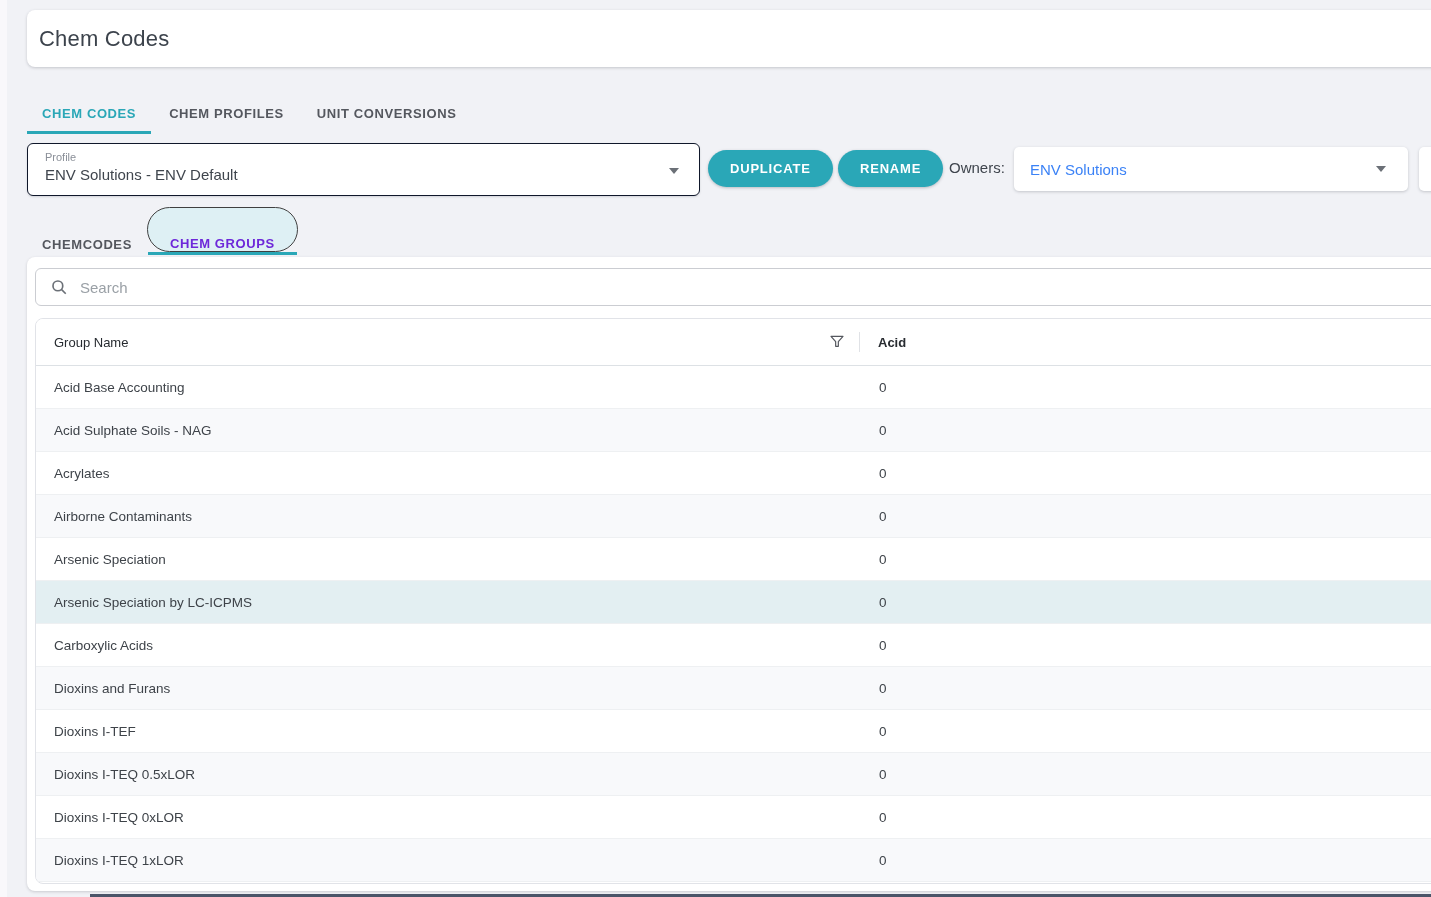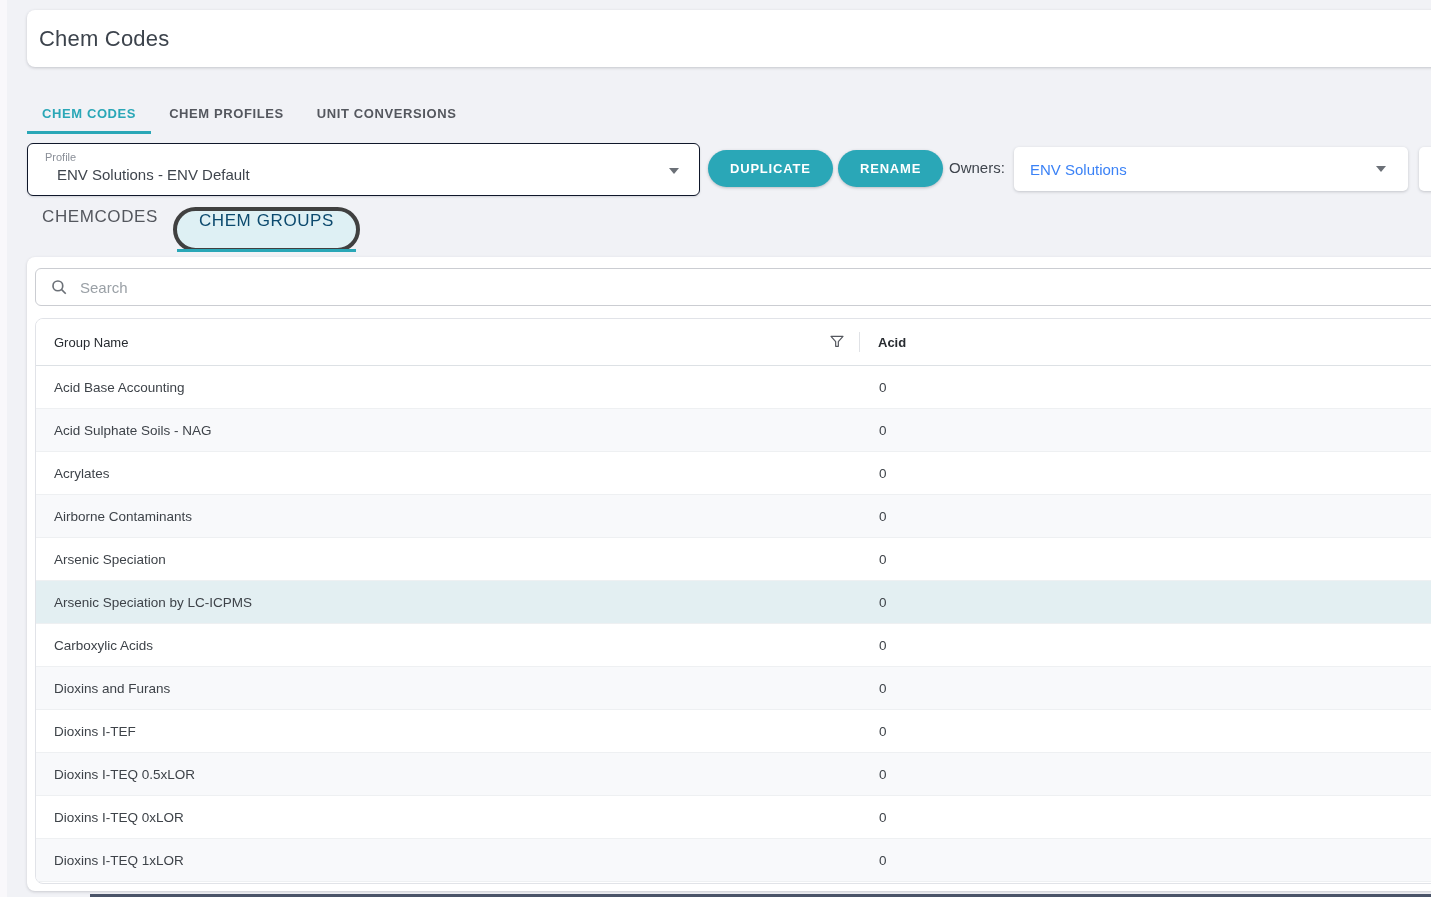--- a/index.html
+++ b/index.html
@@ -30,21 +30,21 @@
   }
   .tab.active{color:#2aa7b7;border-bottom-color:#2aa7b7;}
 
   
   .profile-card{
     position:absolute;left:27px;top:143px;width:673px;height:53px;
     background:#fff;border-radius:6px;border:1px solid #0f172a;
     box-shadow:0 1px 2px rgba(60,64,75,.18);box-sizing:border-box;
   }
   .profile-label{position:absolute;left:17px;top:7px;font-size:11px;color:#8a8f98;}
-  .profile-value{position:absolute;left:17px;top:22px;font-size:15px;color:#3f454d;margin-left:12px;}
+  .profile-value{position:absolute;left:17px;top:22px;font-size:15px;color:#3f454d;}
   .caret{
     width:0;height:0;border-left:5px solid transparent;border-right:5px solid transparent;
     border-top:6px solid #6b7077;
   }
   .profile-caret{position:absolute;right:20px;top:24px;}
 
   .btn{
     position:absolute;top:150px;height:37px;border:none;border-radius:19px;
     background:#2aa7b7;color:#fff;font-family:Liberation Sans, sans-serif;
     font-size:13px;font-weight:700;letter-spacing:.8px;padding:0 22px;cursor:pointer;
@@ -62,26 +62,26 @@
   .owners-value{margin-left:16px;font-size:15px;color:#3b82f6;}
   .owners-caret{position:absolute;right:22px;top:19px;}
   .stub-card{
     position:absolute;left:1419px;top:147px;width:40px;height:44px;
     background:#fff;border-radius:5px;box-shadow:0 1px 3px rgba(60,64,75,.25);
   }
 
   
   .viewtabs{position:absolute;left:27px;top:206px;height:46px;display:flex;align-items:center;}
   .viewtab{
-    font-size:17px;font-weight:400;letter-spacing:.6px;color:#54575e;
+    font-size:13px;font-weight:700;letter-spacing:.6px;color:#54575e;
     padding:0 15px;cursor:pointer;white-space:nowrap;position:relative;
-    height:45px;display:flex;align-items:flex-start;box-sizing:border-box;
+    height:45px;display:flex;align-items:flex-end;box-sizing:border-box;
   }
   .viewtab.active{
-    color:#0c4a6e;background:#def0f4;border:4px solid #404040;border-radius:23px;
+    color:#6d28d9;background:#def0f4;border:1px solid #404040;border-radius:23px;
     padding:0 22px;
   }
   .viewtab.active::after{
     content:"";position:absolute;left:0;right:0;bottom:-4px;height:3px;background:#2aa7b7;
   }
 
   
   .content-card{
     position:absolute;left:27px;top:257px;width:1420px;height:634px;
     background:#fff;border-radius:8px;box-shadow:0 1px 3px rgba(60,64,75,.22);

